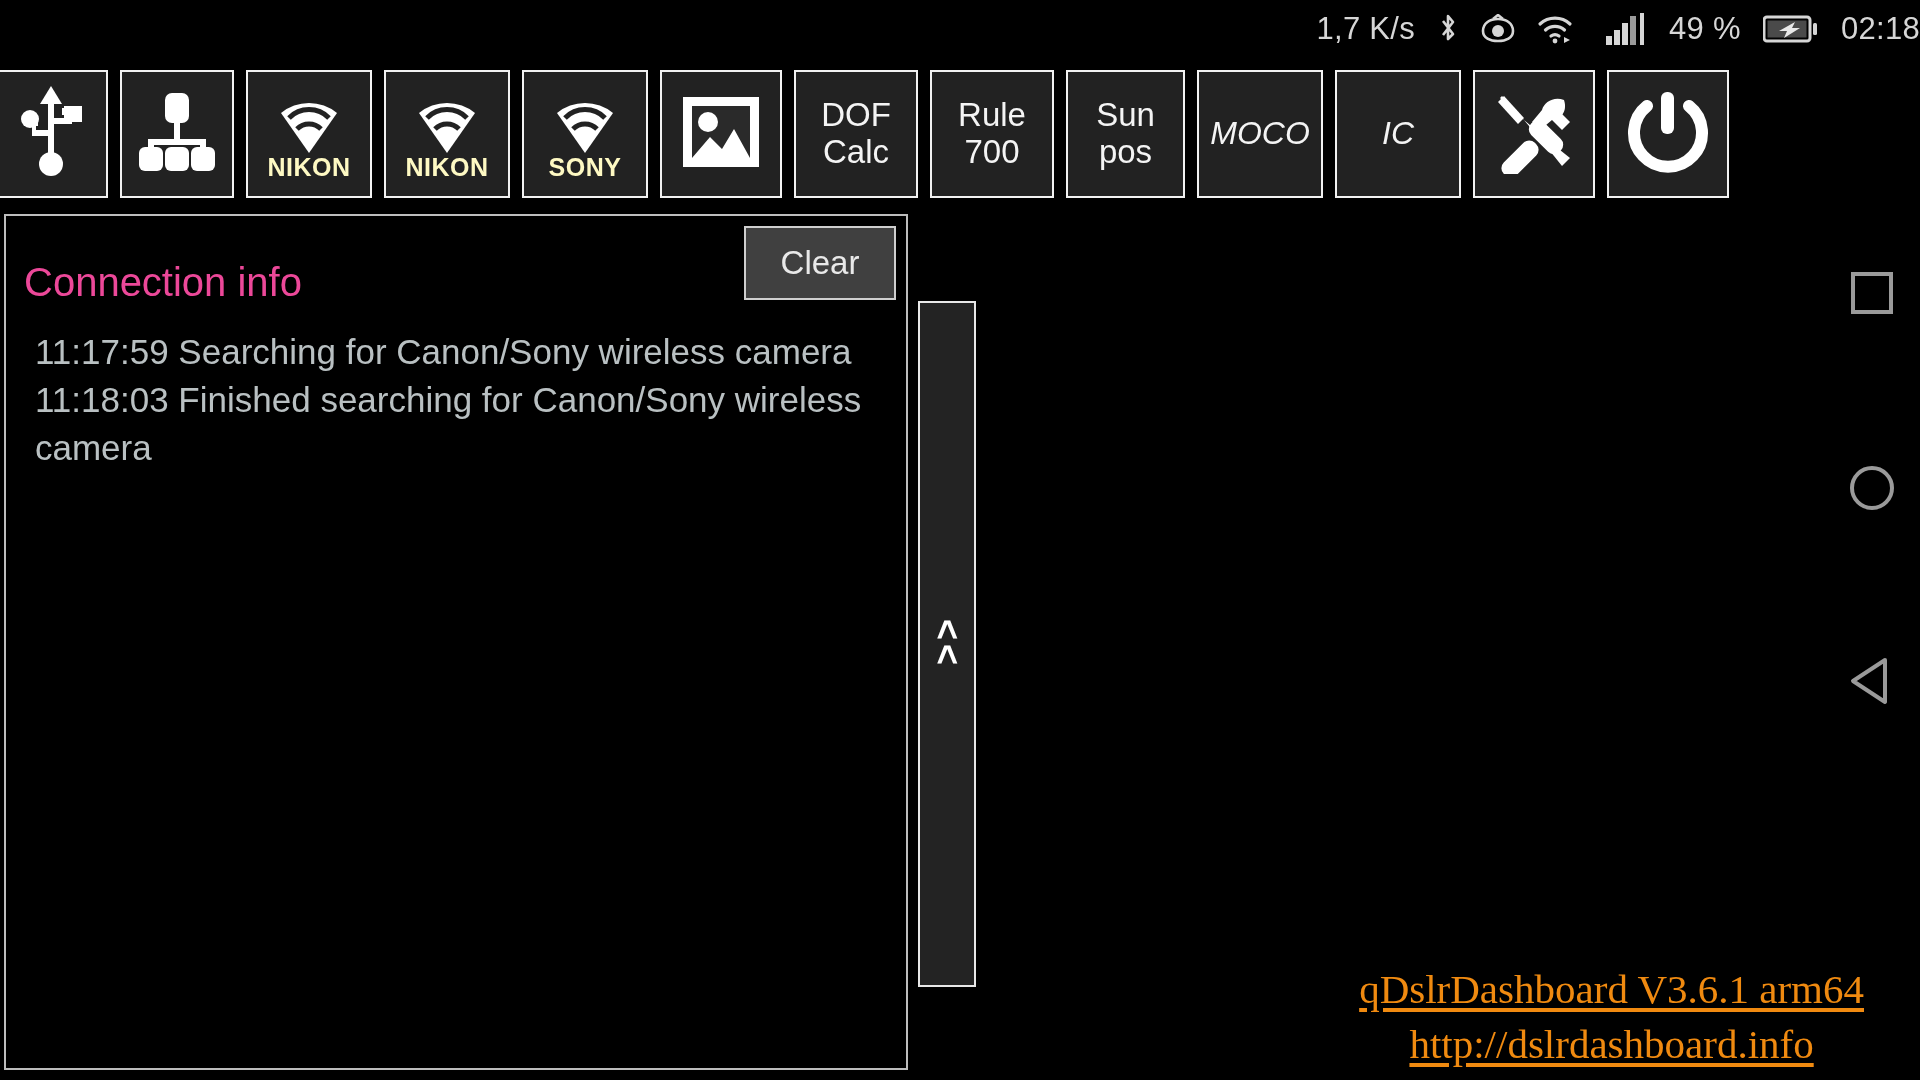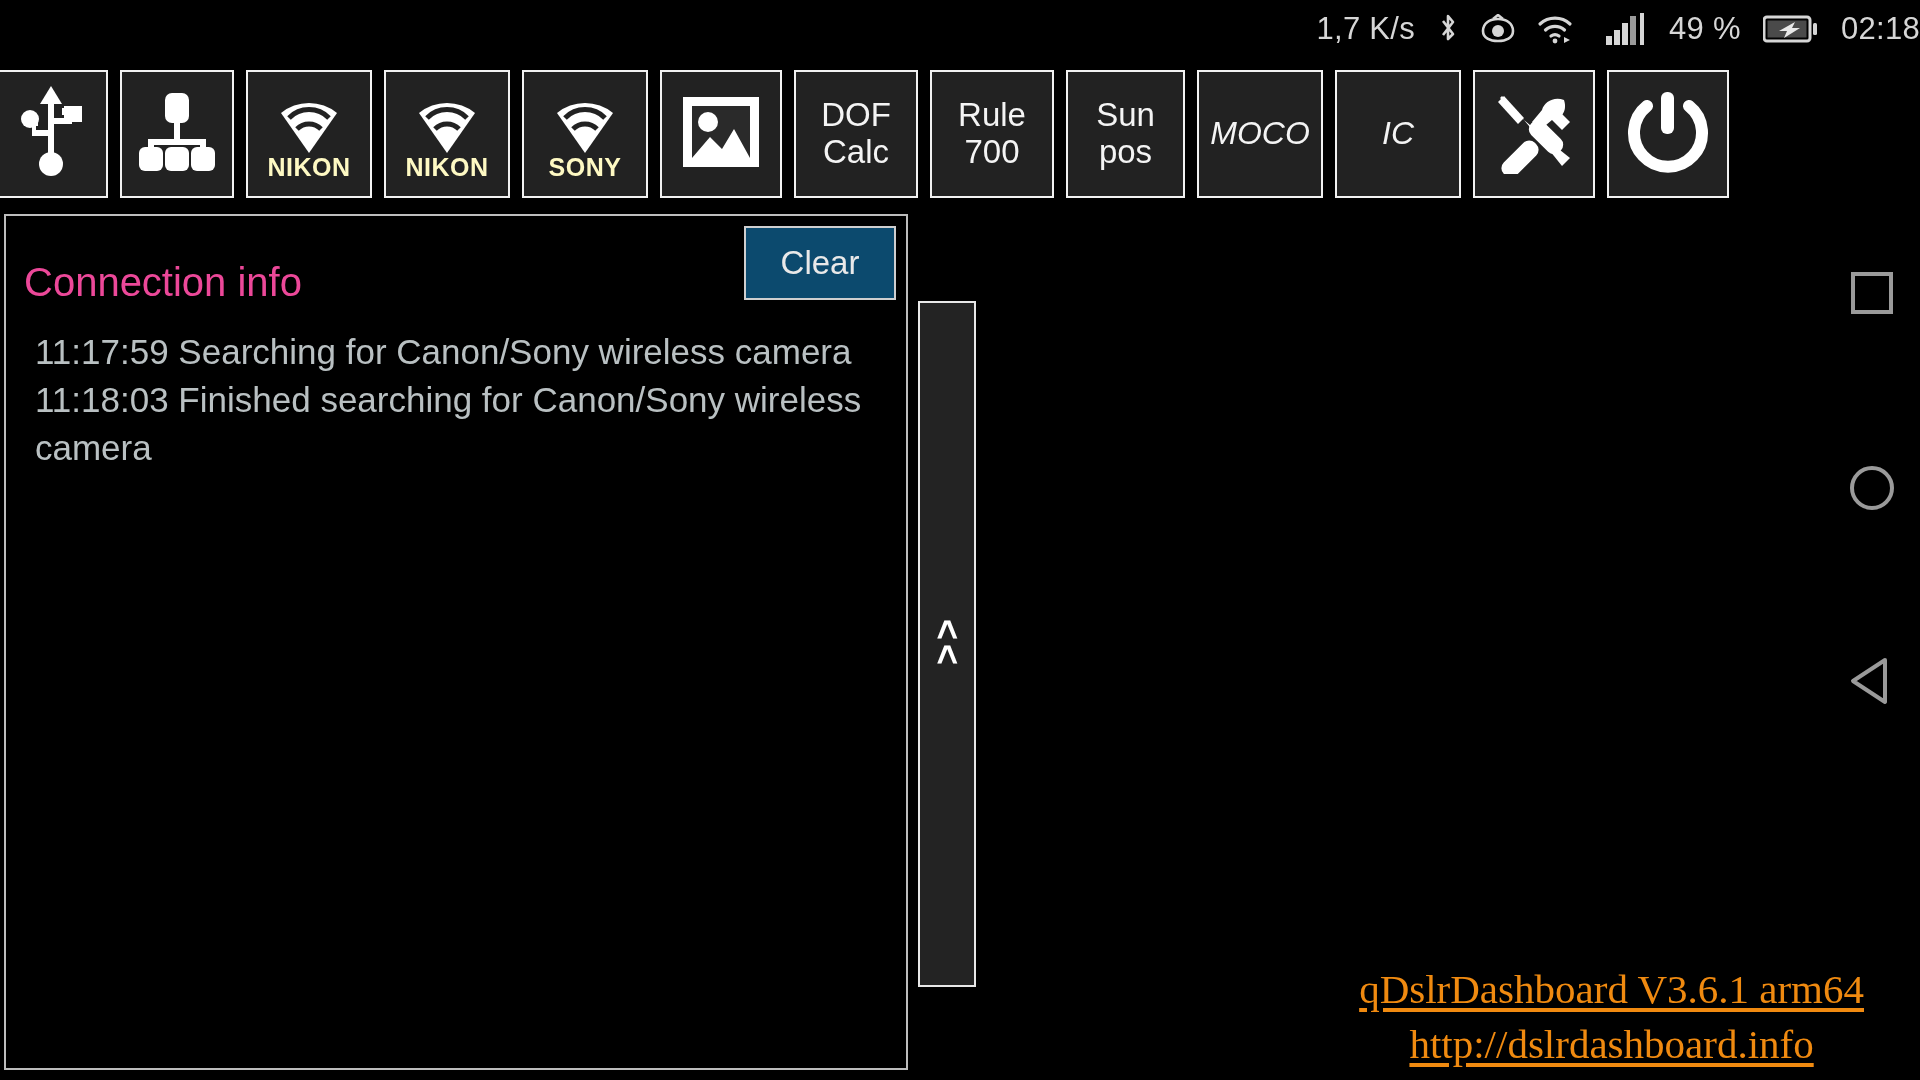--- a/index.html
+++ b/index.html
@@ -57,21 +57,21 @@
   .conn-header {
     position: relative; height: 90px;
   }
   .conn-title {
     position: absolute; left: 18px; top: 12px;
     color: #ec4899; font-size: 40px; margin-top: 32px;
   }
   .clear-btn {
     position: absolute; right: 10px; top: 10px;
     width: 152px; height: 74px;
-    background: #0c4a6e; border: 2px solid #cfcfcf;
+    background: #404040; border: 2px solid #cfcfcf;
     color: #e9e9e9; font-size: 33px;
     display:flex; align-items:center; justify-content:center;
   }
   .log-area {
     position: absolute; left: 0; top: 112px; right: 0; bottom: 0;
     padding: 0 29px;
   }
   .log-line {
     color: #b9c0c2; font-size: 35px; line-height: 48px;
   }

